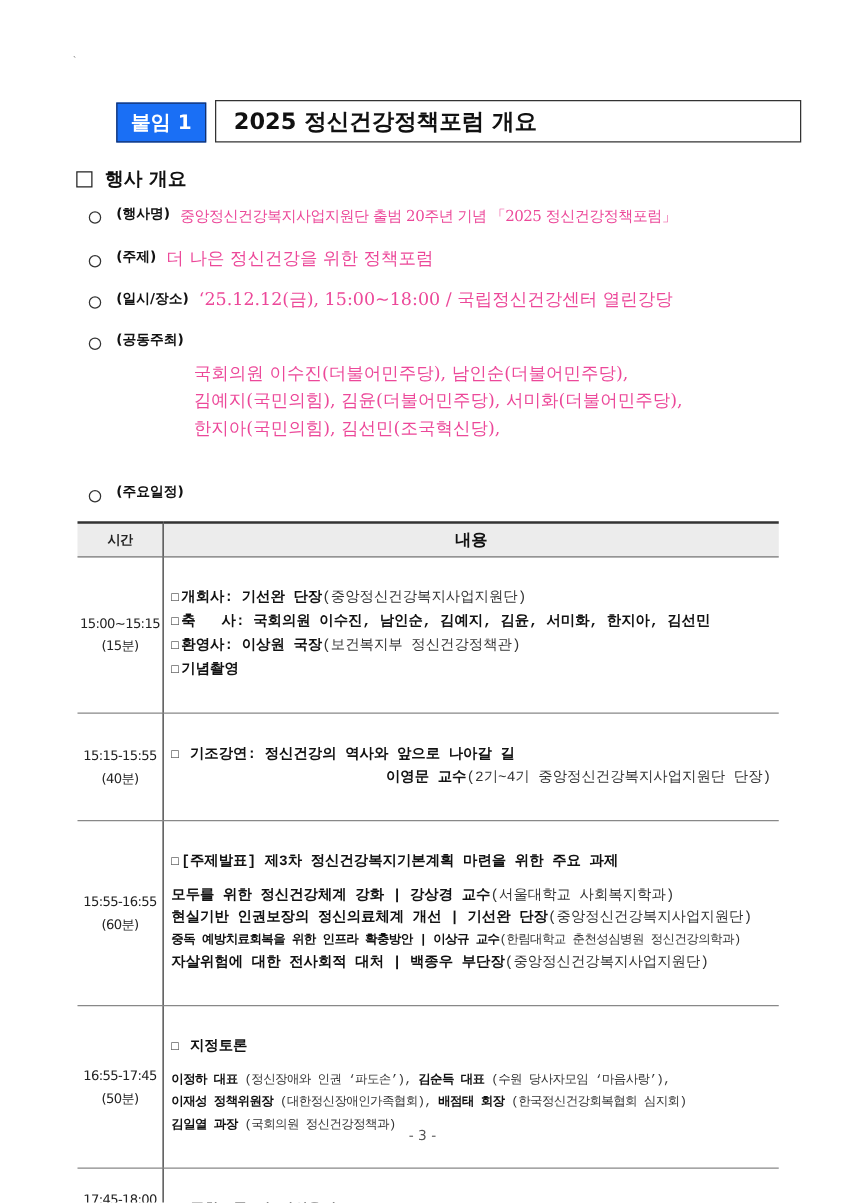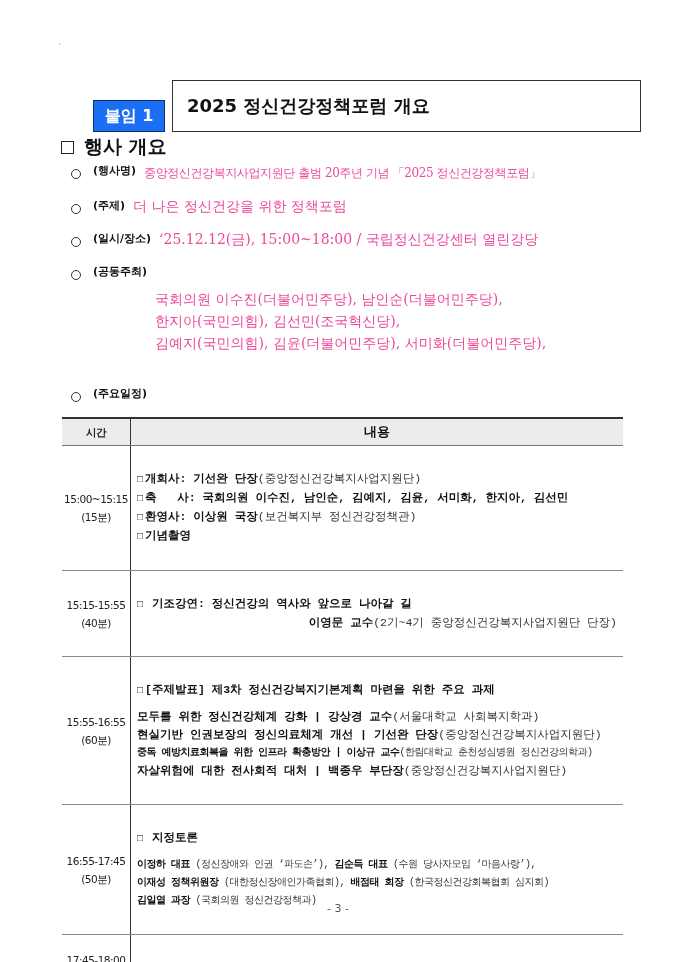--- a/index.html
+++ b/index.html
@@ -10,26 +10,26 @@
     }
     .stray-mark { position: absolute; left: 58px; top: 44px; font-size: 8px; color: #888; }
 
     .title-row { position: absolute; left: 61px; top: 81px; display: flex; align-items: flex-end; margin-left: 32px; }
     .badge {
       width: 72px; height: 32px; background: #1a6ff5; border: 1px solid #14306b;
       color: #fff; font-weight: bold; font-size: 16px;
       display: flex; align-items: center; justify-content: center; box-sizing: border-box;
     }
     .title-box {
-      margin-left: 7px; width: 469px; height: 52px; border: 1px solid #333; margin-top: -1px;
+      margin-left: 7px; width: 469px; height: 34px; border: 1px solid #333; margin-top: -1px;
       box-sizing: border-box; display: flex; align-items: center; padding-left: 14px;
       font-weight: bold; font-size: 18px;
     }
 
-    .section-head { position: absolute; left: 61px; top: 134px; font-weight: bold; font-size: 19px; display: flex; align-items: center; text-align: center; }
+    .section-head { position: absolute; left: 61px; top: 134px; font-weight: bold; font-size: 15px; display: flex; align-items: center; text-align: center; }
     .sq-icon { display: inline-block; width: 11px; height: 11px; border: 1.3px solid #222; margin-right: 10px; }
 
     .item { position: absolute; left: 71px; font-size: 14px; display: flex; }
     .circ-icon { display: inline-block; width: 8px; height: 8px; border: 1px solid #333; border-radius: 50%; margin-right: 12px; margin-top: 6px; flex: none; }
     .item .label { font-weight: bold; font-size: 11px; margin-right: 8px; white-space: nowrap; }
     .item .val { font-family: "DejaVu Serif", "Liberation Serif", serif; font-size: 14px; color: #ec4899; }
     .item .val.small { font-size: 12px; letter-spacing: -0.4px; }
     .cohost-lines { line-height: 22px; margin-top: 24px; }
     .cohost-lines div { white-space: nowrap; }
 
@@ -86,22 +86,22 @@
   <span class="circ-icon"></span>
   <span class="label">(일시/장소)</span>
   <span class="val">‘25.12.12(금), 15:00~18:00 / 국립정신건강센터 열린강당</span>
 </div>
 
 <div class="item" style="top:264px">
   <span class="circ-icon"></span>
   <span class="label">(공동주최)</span>
   <div class="val cohost-lines">
     <div>국회의원 이수진(더불어민주당), 남인순(더불어민주당),</div>
+    <div>김예지(국민의힘), 김윤(더불어민주당), 서미화(더불어민주당),</div>
     <div>한지아(국민의힘), 김선민(조국혁신당),</div>
-    <div>김예지(국민의힘), 김윤(더불어민주당), 서미화(더불어민주당),</div>
   </div>
 </div>
 
 <div class="item" style="top:386px">
   <span class="circ-icon"></span>
   <span class="label">(주요일정)</span>
 </div>
 
 <table class="sched">
   <thead>

